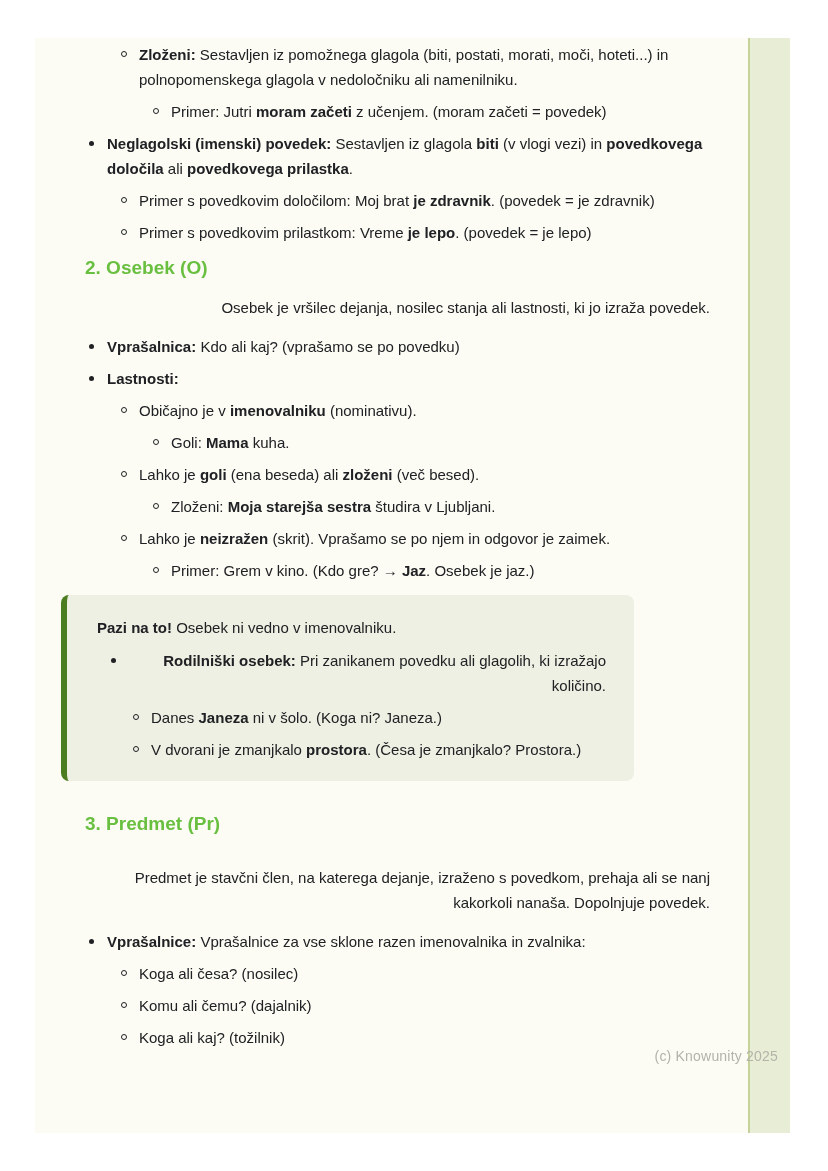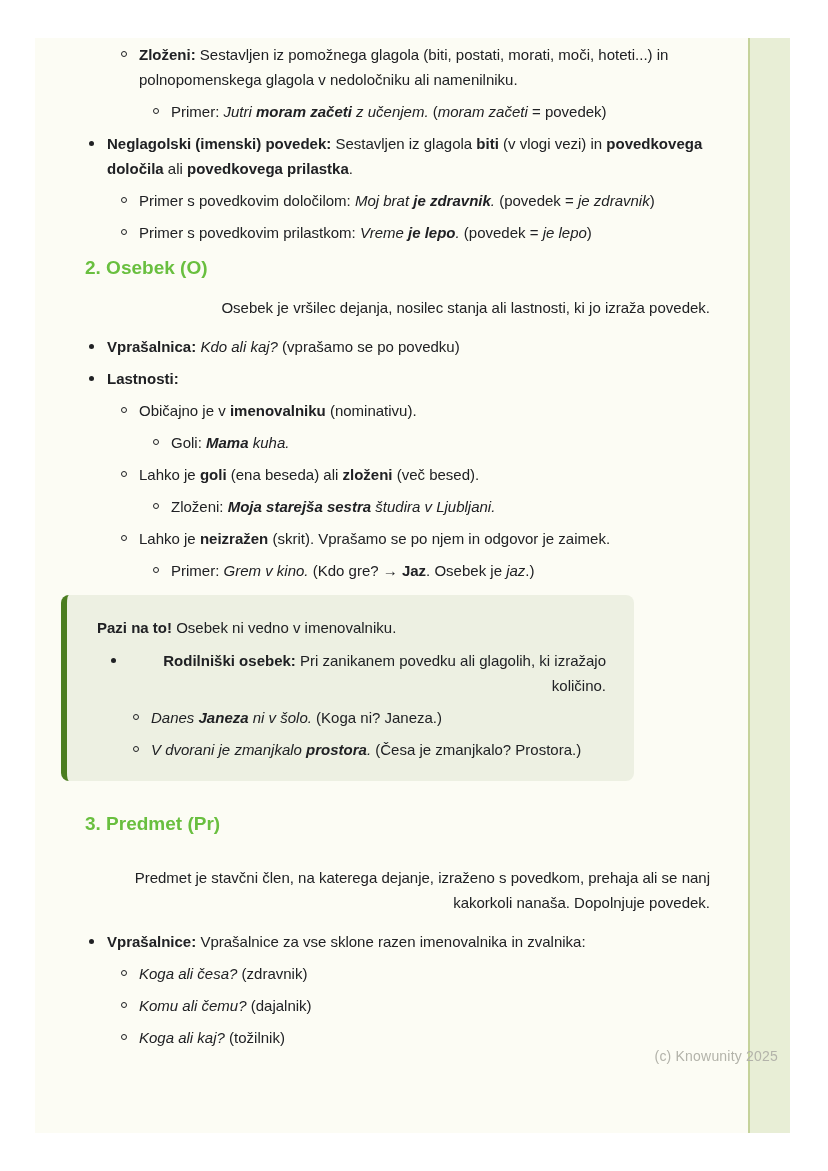--- a/index.html
+++ b/index.html
@@ -40,21 +40,21 @@
     background:var(--callout_bg,#edf0e2);
     border-left:6px solid var(--callout_border,#4b7d20);
     border-radius:8px;
     padding:20px 28px 12px 30px;
   }
   .callout-title{margin:0 0 8px;}
   .callout .item{margin-bottom:7px;}
   .callout .item.lv1{margin-left:10px;text-align:right;}
   .callout .item.lv2{margin-left:32px;}
   .b{font-weight:700;}
-  .i{font-style:italic;}
+  .i{}
   .watermark{
     position:absolute;right:12px;top:1010px;
     font-size:14px;letter-spacing:.2px;
     color:var(--watermark,#b3b3aa);
   }
 </style>
 </head>
 <body>
 
 <div class="page">
@@ -89,21 +89,21 @@
           <div class="item lv1"><span class="marker disc"></span><span><span class="b ">Rodilniški osebek:</span><span class=""> Pri zanikanem povedku ali glagolih, ki izražajo količino.</span></span></div>
           <div class="item lv2"><span class="marker ring"></span><span><span class="i">Danes </span><span class="b i">Janeza</span><span class="i"> ni v šolo.</span><span class=""> (Koga ni? Janeza.)</span></span></div>
           <div class="item lv2"><span class="marker ring"></span><span><span class="i">V dvorani je zmanjkalo </span><span class="b i">prostora</span><span class="i">.</span><span class=""> (Česa je zmanjkalo? Prostora.)</span></span></div>
         </div>
     </div>
 
     <h2 class="s3">3. Predmet (Pr)</h2>
     <p class="lead">Predmet je stavčni člen, na katerega dejanje, izraženo s povedkom, prehaja ali se nanj kakorkoli nanaša. Dopolnjuje povedek.</p>
     <div class="list">
         <div class="item lv1"><span class="marker disc"></span><span><span class="b ">Vprašalnice:</span><span class=""> Vprašalnice za vse sklone razen imenovalnika in zvalnika:</span></span></div>
-        <div class="item lv2"><span class="marker ring"></span><span><span class="i">Koga ali česa?</span><span class=""> (zdravnik)</span></span></div>
+        <div class="item lv2"><span class="marker ring"></span><span><span class="i">Koga ali česa?</span><span class=""> (nosilec)</span></span></div>
         <div class="item lv2"><span class="marker ring"></span><span><span class="i">Komu ali čemu?</span><span class=""> (dajalnik)</span></span></div>
         <div class="item lv2"><span class="marker ring"></span><span><span class="i">Koga ali kaj?</span><span class=""> (tožilnik)</span></span></div>
       </div>
 
   </div>
 
   <div class="watermark">(c) Knowunity 2025</div>
 </div>
 
 </body></html>

